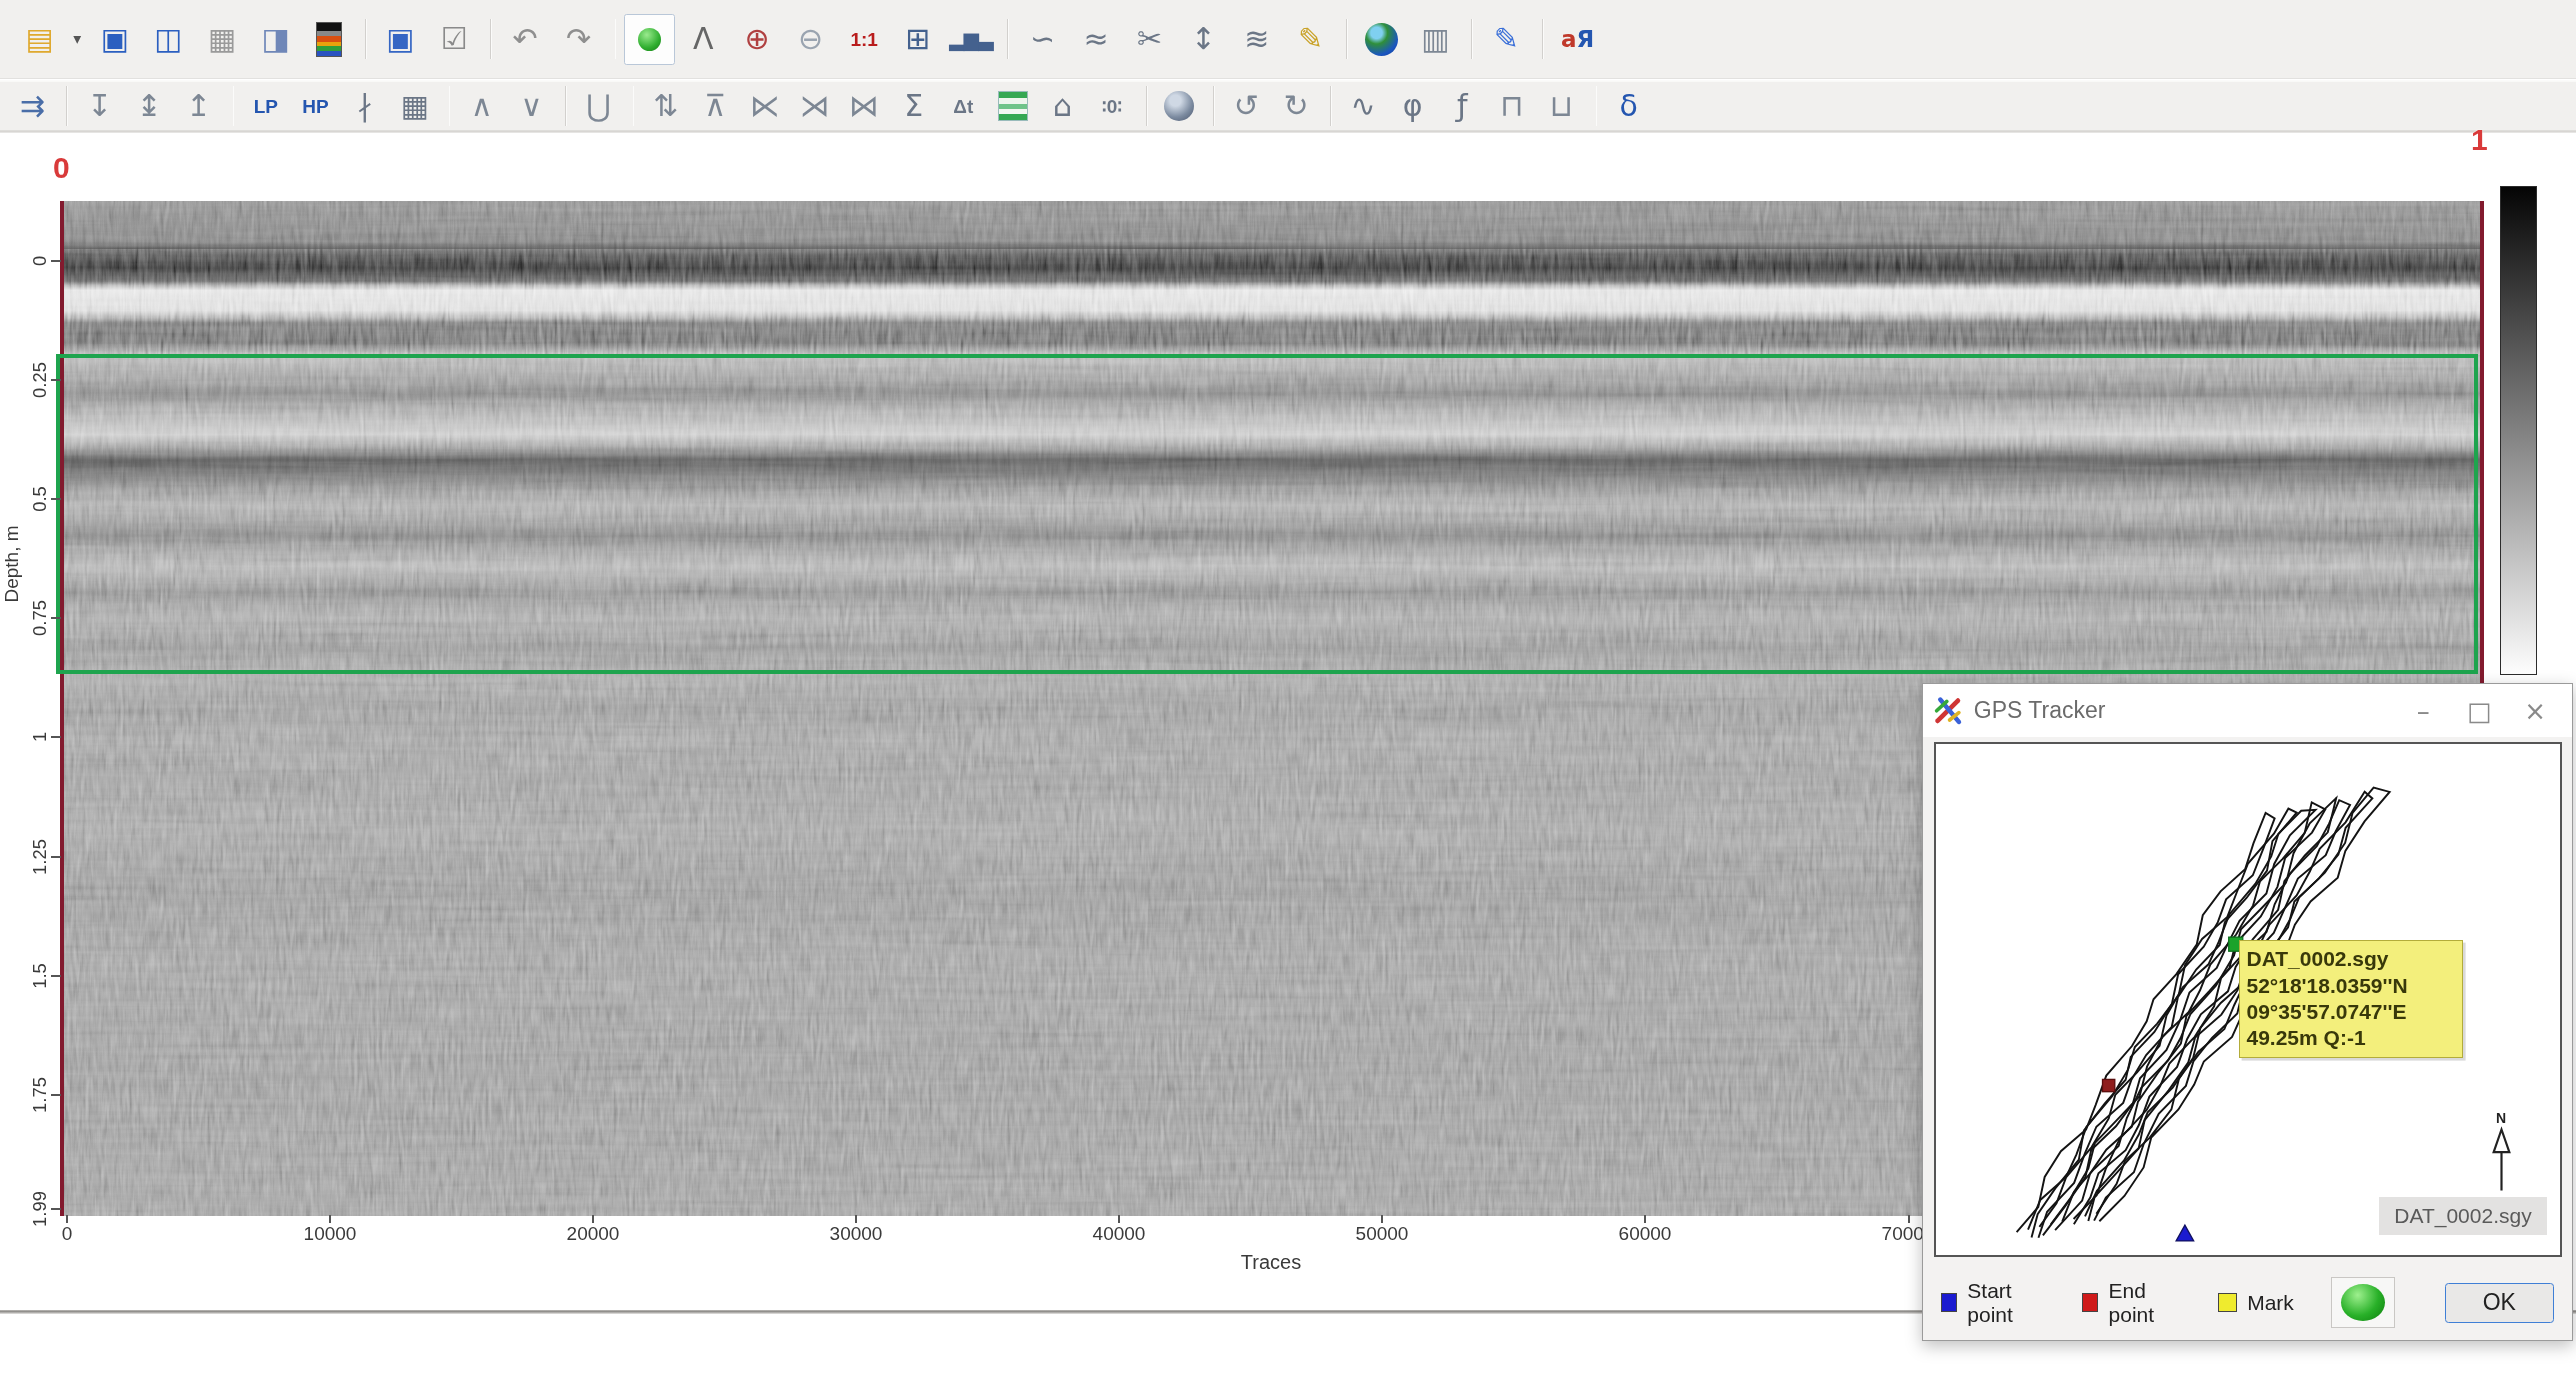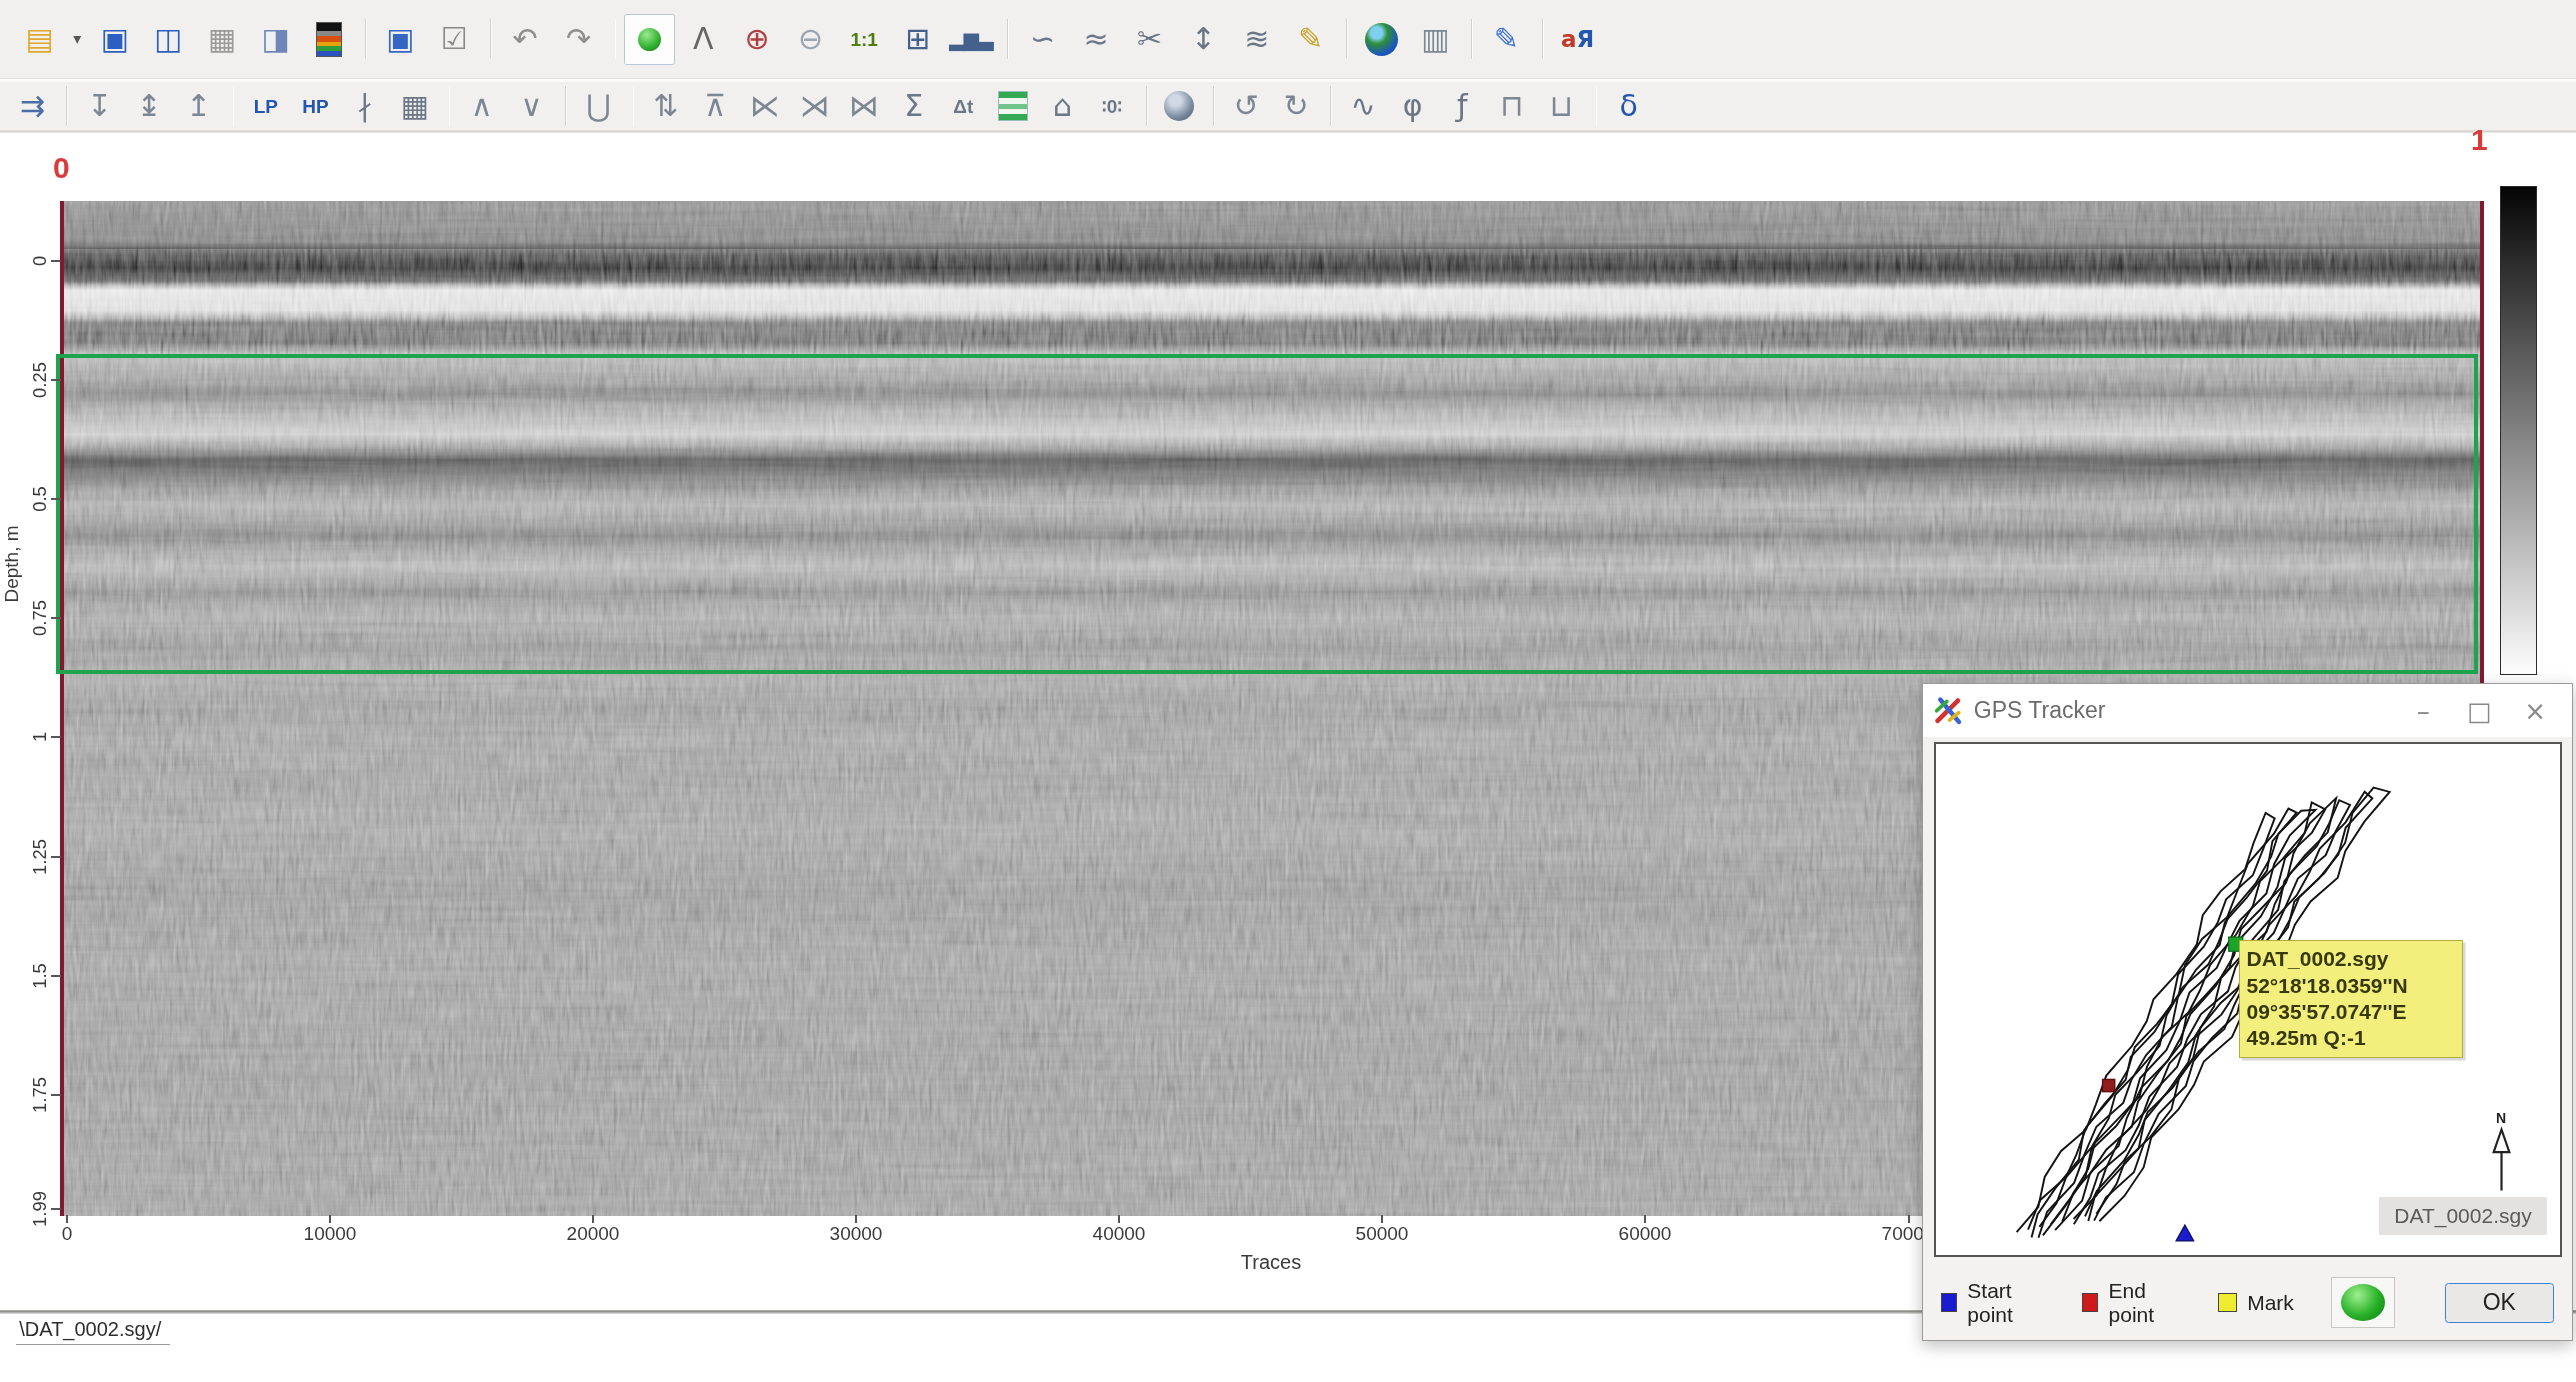--- a/index.html
+++ b/index.html
@@ -146,21 +146,21 @@
       <div class="tb-btn">
         <span class="glyph" style="color: rgb(102, 102, 102);">Λ</span>
       </div>
       <div class="tb-btn">
         <span class="glyph" style="color: rgb(176, 64, 64);">⊕</span>
       </div>
       <div class="tb-btn">
         <span class="glyph" style="color: rgb(154, 164, 176);">⊖</span>
       </div>
       <div class="tb-btn">
-        <span class="glyph icon-text" style="color: #4d7c0f;">1:1</span>
+        <span class="glyph icon-text" style="color: #b91c1c;">1:1</span>
       </div>
       <div class="tb-btn">
         <span class="glyph" style="color: rgb(68, 97, 142);">⊞</span>
       </div>
       <div class="tb-btn">
         <span class="glyph icon-text" style="color: rgb(68, 97, 142);">▂▆▃</span>
       </div>
       <div class="tb-sep"></div>
       <div class="tb-btn">
         <span class="glyph" style="color: rgb(107, 118, 134);">∽</span>
@@ -393,23 +393,20 @@
         <div class="xtick-mark" style="left: 1381px;"></div>
         <div class="xtick-label" style="left: 1382px;">50000</div>
         <div class="xtick-mark" style="left: 1644px;"></div>
         <div class="xtick-label" style="left: 1645px;">60000</div>
         <div class="xtick-mark" style="left: 1908px;"></div>
         <div class="xtick-label" style="left: 1908px;">70000</div>
       </div>
   </div>
 
   <div id="tab-divider"></div>
-  <div id="tab-bar">
-    <div id="file-tab">\DAT_0002.sgy/</div>
-  </div>
 
   <div id="gps-window">
     <div id="gps-titlebar">
       <svg width="31.5" height="31.5" viewBox="0 0 34 34">
         <path d="M6 28 L28 6" stroke="#cf3434" stroke-width="5" stroke-linecap="round" fill="none"></path>
         <path d="M9 5 L29 29" stroke="#3a62d8" stroke-width="5" stroke-linecap="round" fill="none"></path>
         <path d="M5 17 L16 7" stroke="#35a83a" stroke-width="4" stroke-linecap="round" fill="none"></path>
         <path d="M19 27 L29 19" stroke="#e0b424" stroke-width="4" stroke-linecap="round" fill="none"></path>
       </svg>
       <div id="gps-title">GPS Tracker</div>

